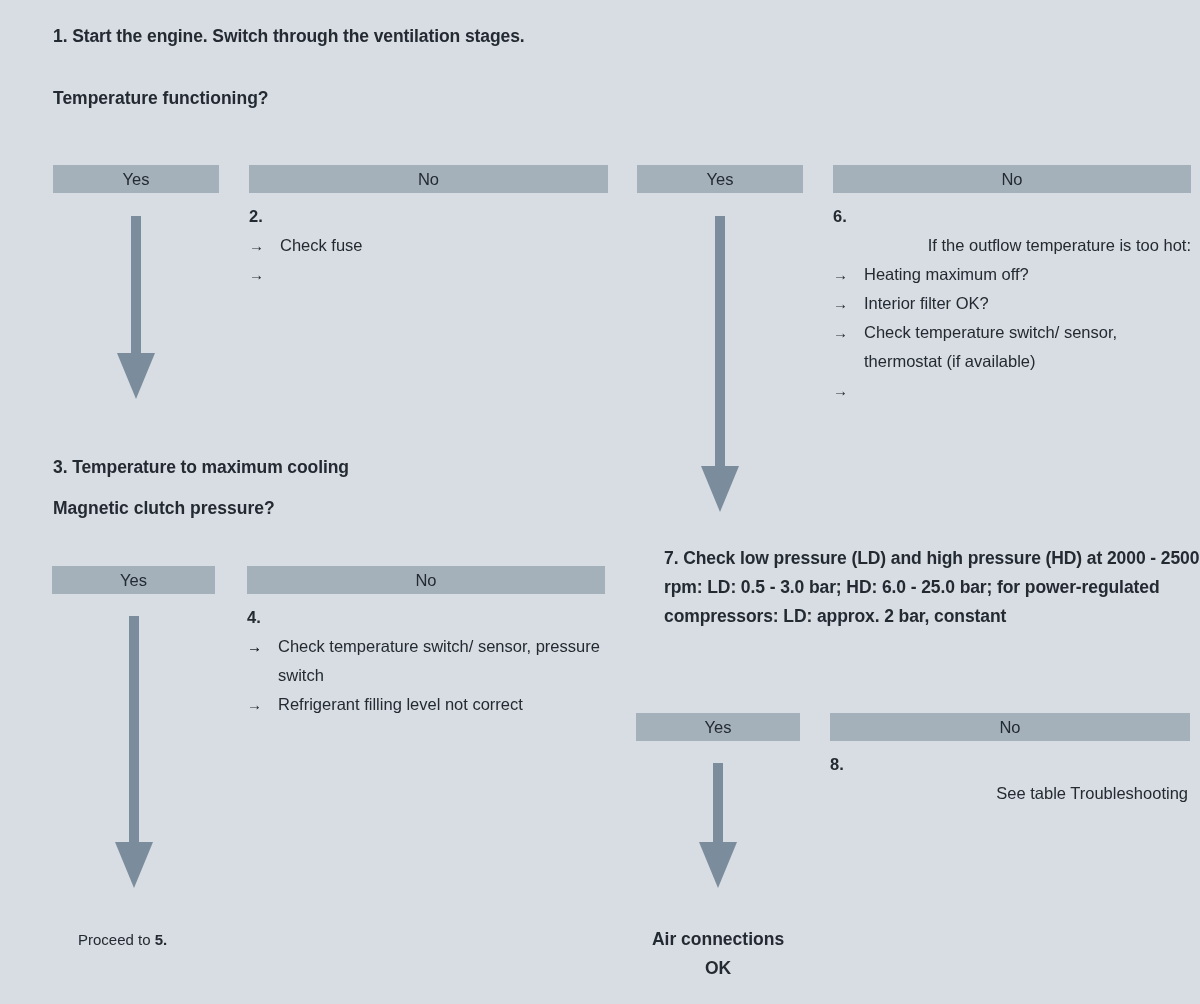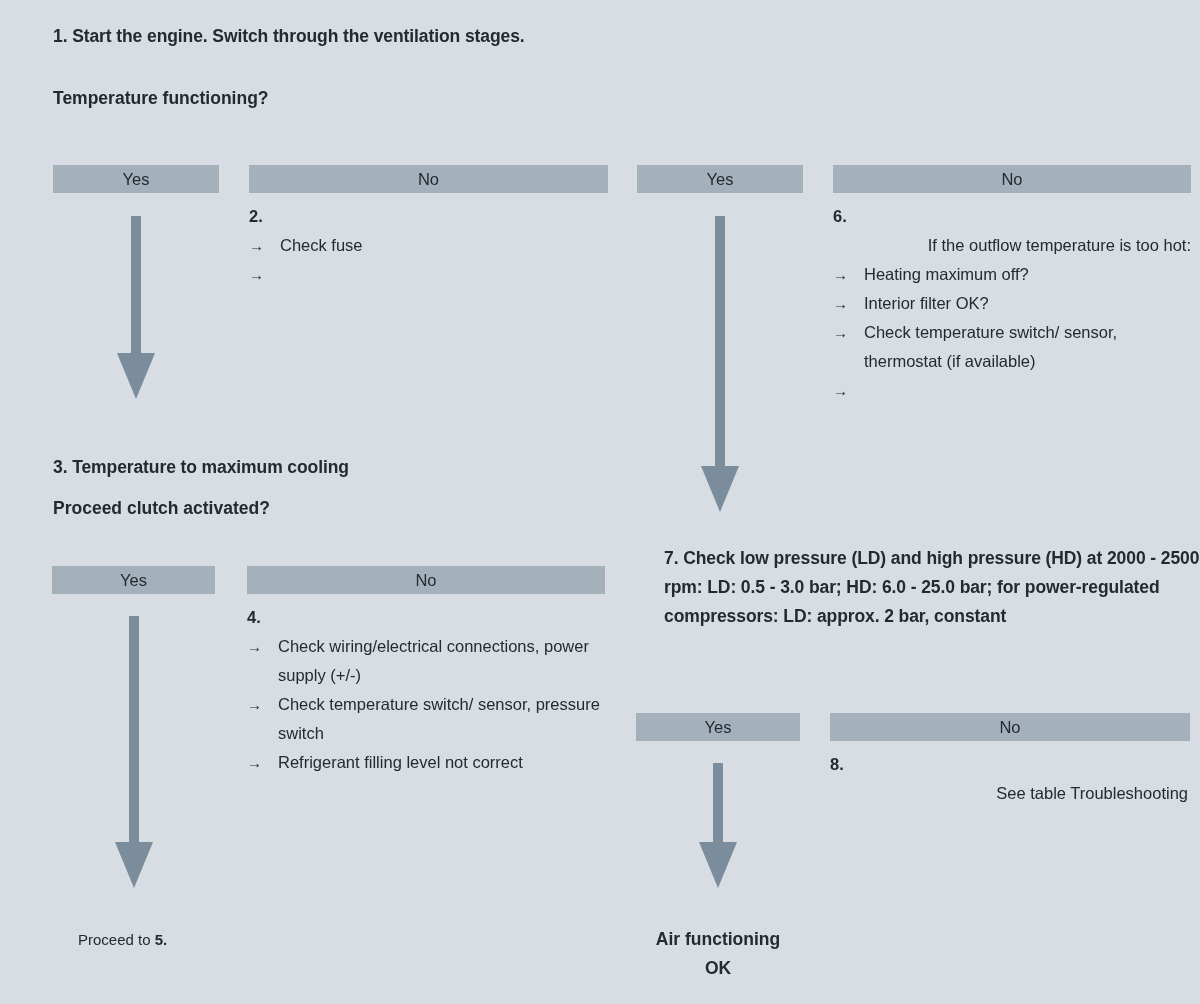--- a/index.html
+++ b/index.html
@@ -146,37 +146,36 @@
       <span class="barrow">→</span>
       <span>Check fuse</span>
     </li>
     <li>
       <span class="barrow">→</span>
     </li>
   </ul>
 
   <div class="abs q-head" style="left:53px; top:453px; width:570px;">3. Temperature to maximum cooling</div>
 
-  <div class="abs q-sub" style="left:53px; top:494px; width:570px;">Proceed clutch activated?</div>
+  <div class="abs q-sub" style="left:53px; top:494px; width:570px;">Magnetic clutch pressure?</div>
 
   <div class="abs dbox" style="left:52px; top:566px; width:163px;">Yes</div>
 
   <div class="abs dbox" style="left:247px; top:566px; width:358px;">No</div>
 
   <div class="abs arrow" style="left:114px; top:616px; width:40px; height:272px;">
     <div class="shaft" style="height:226px;"></div>
     <div class="head"></div>
   </div>
 
   <div class="abs step-num" style="left:247px; top:603px;">4.</div>
 
   <ul class="abs bullets" style="left:247px; top:632px; width:365px;">
     <li>
       <span class="barrow">→</span>
-      <span>Check wiring/electrical connections, power supply (+/-)</span>
     </li>
     <li>
       <span class="barrow">→</span>
       <span>Check temperature switch/ sensor, pressure switch</span>
     </li>
     <li>
       <span class="barrow">→</span>
       <span>Refrigerant filling level not correct</span>
     </li>
   </ul>
@@ -225,17 +224,17 @@
 
   <div class="abs arrow" style="left:698px; top:763px; width:40px; height:125px;">
     <div class="shaft" style="height:79px;"></div>
     <div class="head"></div>
   </div>
 
   <div class="abs step-num" style="left:830px; top:750px;">8.</div>
 
   <div class="abs plain-line" style="left:830px; top:779px; width:358px;">See table Troubleshooting</div>
 
-  <div class="abs outcome-strong" style="left:628px; top:925px; width:180px;">Air functioning</div>
+  <div class="abs outcome-strong" style="left:628px; top:925px; width:180px;">Air connections</div>
 
   <div class="abs outcome-strong" style="left:628px; top:954px; width:180px;">OK</div>
 
 </div>
 
 </body></html>

